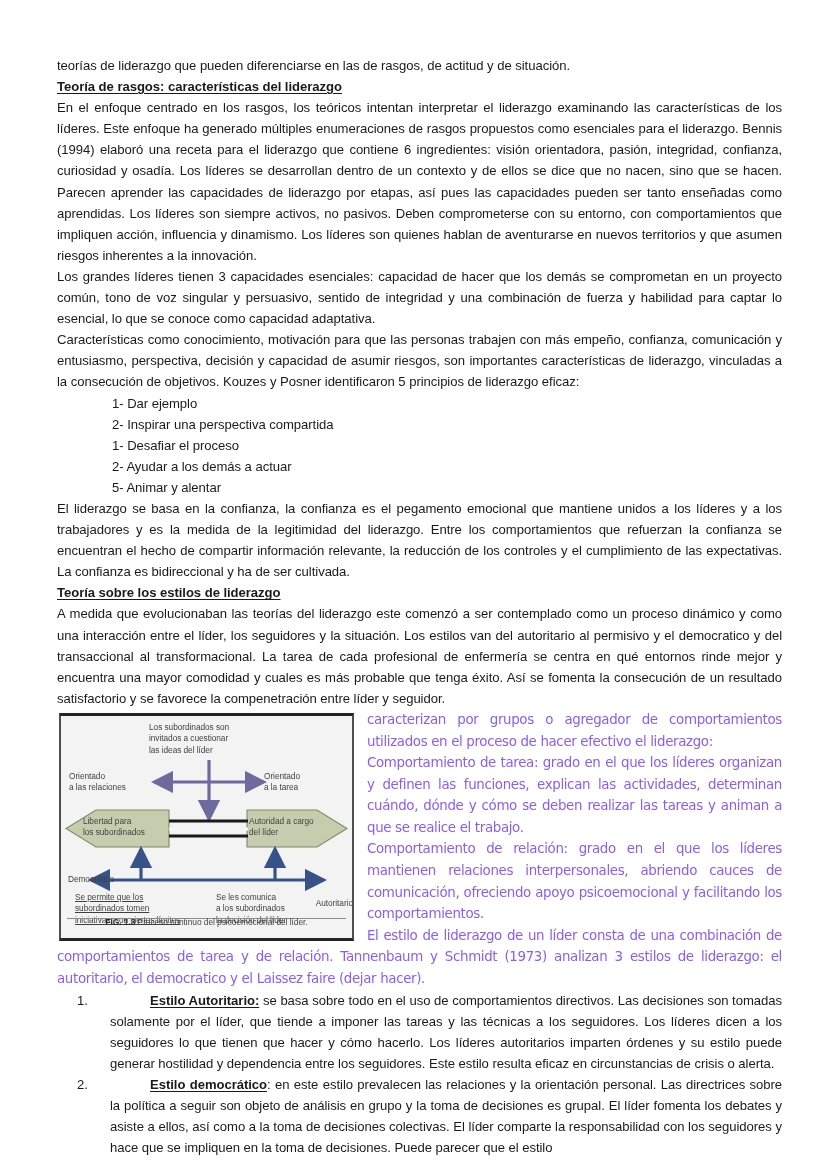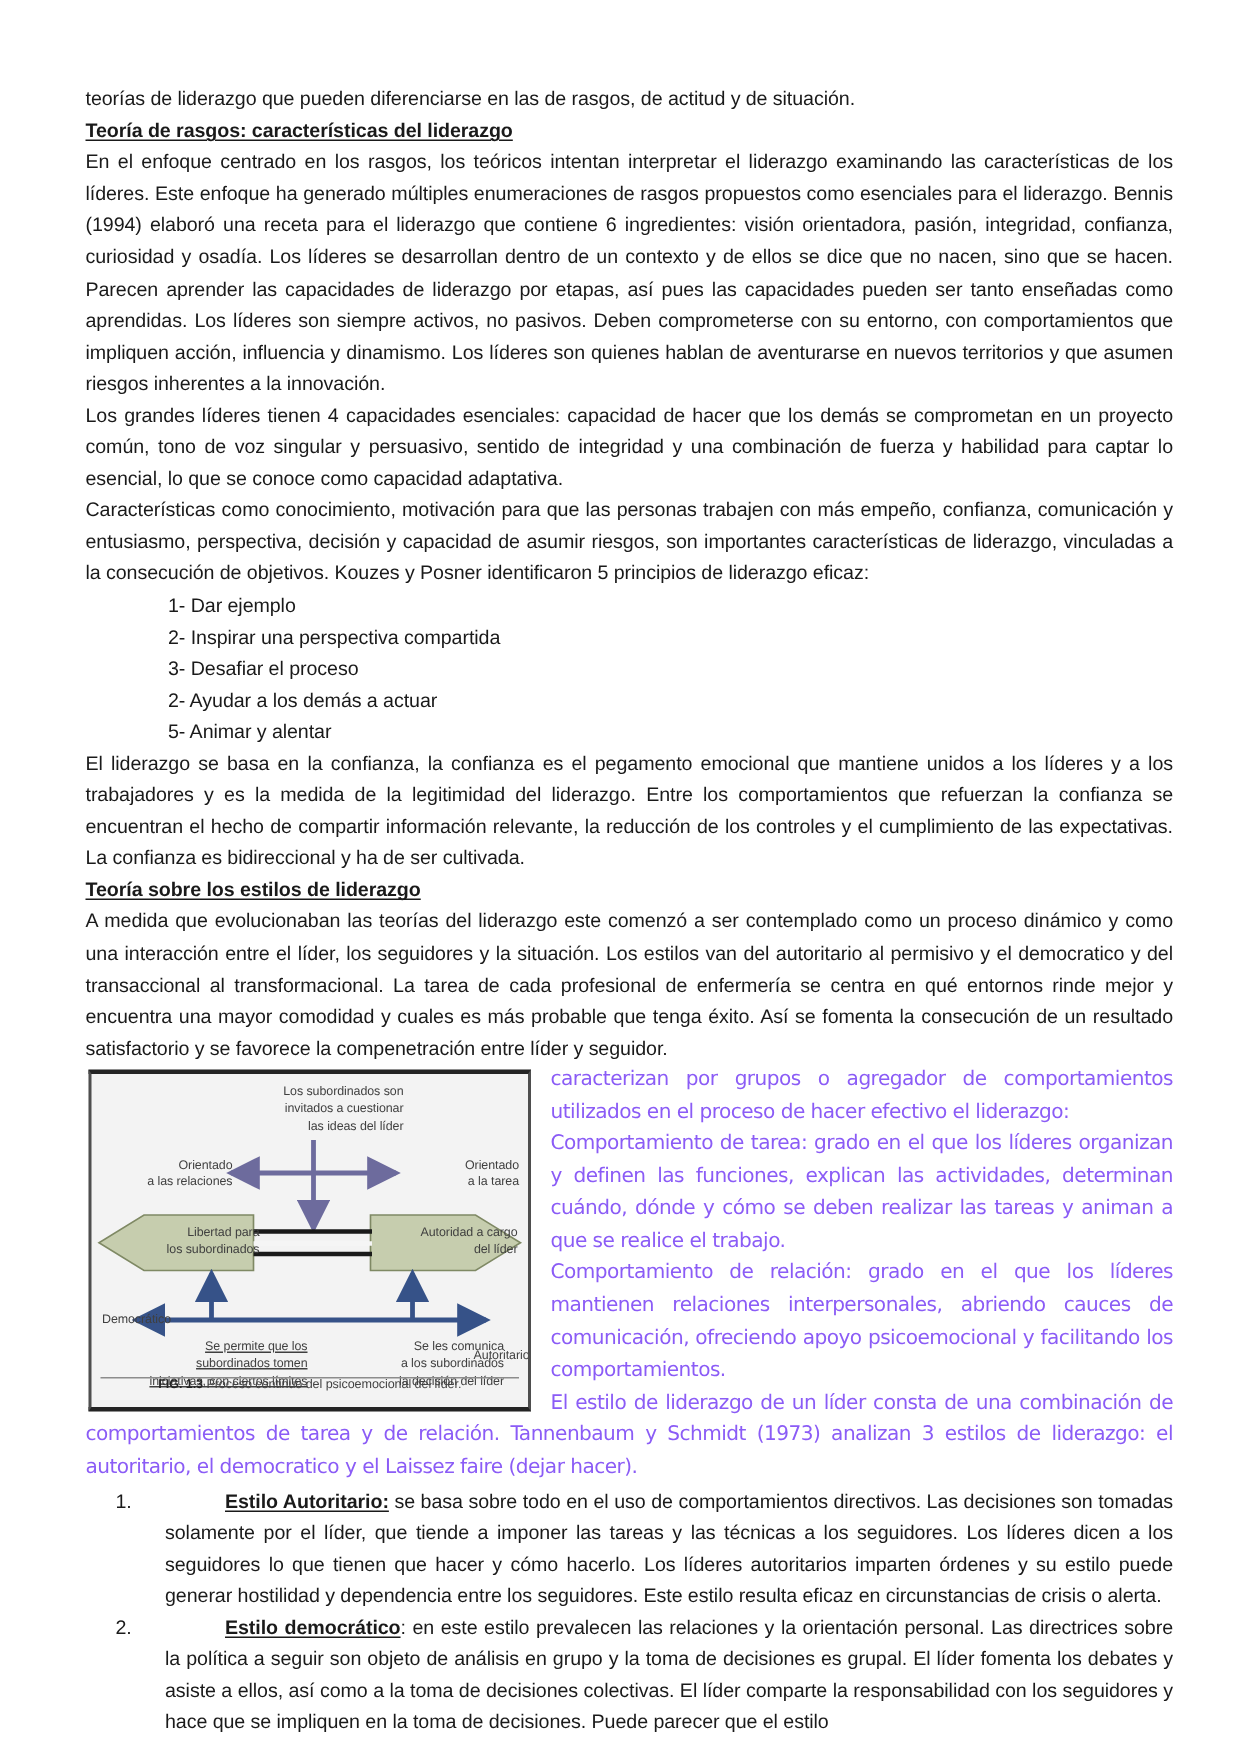--- a/index.html
+++ b/index.html
@@ -80,21 +80,21 @@
     filter: saturate(0.85) contrast(0.92) blur(0.15px);
   }
   .fig-inner {
     position: absolute;
     inset: 0;
   }
   .fig-txt {
     position: absolute;
     font-family: "Liberation Sans", sans-serif;
     color: #3a3a3a;
-    text-align: right;
+    text-align: left;
     line-height: 11.5px;
     font-size: 8.3px;
     white-space: pre-line;
   }
   .fig-cap {
     position: absolute;
     left: 0;
     right: 0;
     bottom: 5px;
     text-align: center;
@@ -165,28 +165,28 @@
 
 <div class="page">
   <div class="doc">
 
     <p class="para">teorías de liderazgo que pueden diferenciarse en las de rasgos, de actitud y de situación.</p>
 
     <p class="heading">Teoría de rasgos: características del liderazgo</p>
 
     <p class="para">En el enfoque centrado en los rasgos, los teóricos intentan interpretar el liderazgo examinando las características de los líderes. Este enfoque ha generado múltiples enumeraciones de rasgos propuestos como esenciales para el liderazgo. Bennis (1994) elaboró una receta para el liderazgo que contiene 6 ingredientes: visión orientadora, pasión, integridad, confianza, curiosidad y osadía. Los líderes se desarrollan dentro de un contexto y de ellos se dice que no nacen, sino que se hacen. Parecen aprender las capacidades de liderazgo por etapas, así pues las capacidades pueden ser tanto enseñadas como aprendidas. Los líderes son siempre activos, no pasivos. Deben comprometerse con su entorno, con comportamientos que impliquen acción, influencia y dinamismo. Los líderes son quienes hablan de aventurarse en nuevos territorios y que asumen riesgos inherentes a la innovación.</p>
 
-    <p class="para">Los grandes líderes tienen 4 capacidades esenciales: capacidad de hacer que los demás se comprometan en un proyecto común, tono de voz singular y persuasivo, sentido de integridad y una combinación de fuerza y habilidad para captar lo esencial, lo que se conoce como capacidad adaptativa.</p>
+    <p class="para">Los grandes líderes tienen 3 capacidades esenciales: capacidad de hacer que los demás se comprometan en un proyecto común, tono de voz singular y persuasivo, sentido de integridad y una combinación de fuerza y habilidad para captar lo esencial, lo que se conoce como capacidad adaptativa.</p>
 
     <p class="para">Características como conocimiento, motivación para que las personas trabajen con más empeño, confianza, comunicación y entusiasmo, perspectiva, decisión y capacidad de asumir riesgos, son importantes características de liderazgo, vinculadas a la consecución de objetivos. Kouzes y Posner identificaron 5 principios de liderazgo eficaz:</p>
 
     <ul class="simple-list">
       <li>1- Dar ejemplo</li>
       <li>2- Inspirar una perspectiva compartida</li>
-      <li>3- Desafiar el proceso</li>
+      <li>1- Desafiar el proceso</li>
       <li>2- Ayudar a los demás a actuar</li>
       <li>5- Animar y alentar</li>
     </ul>
 
     <p class="para">El liderazgo se basa en la confianza, la confianza es el pegamento emocional que mantiene unidos a los líderes y a los trabajadores y es la medida de la legitimidad del liderazgo. Entre los comportamientos que refuerzan la confianza se encuentran el hecho de compartir información relevante, la reducción de los controles y el cumplimiento de las expectativas. La confianza es bidireccional y ha de ser cultivada.</p>
 
     <p class="heading">Teoría sobre los estilos de liderazgo</p>
 
     <p class="para">A medida que evolucionaban las teorías del liderazgo este comenzó a ser contemplado como un proceso dinámico y como una interacción entre el líder, los seguidores y la situación. Los estilos van del autoritario al permisivo y el democratico y del transaccional al transformacional. La tarea de cada profesional de enfermería se centra en qué entornos rinde mejor y encuentra una mayor comodidad y cuales es más probable que tenga éxito. Así se fomenta la consecución de un resultado satisfactorio y se favorece la compenetración entre líder y seguidor.</p>
 

